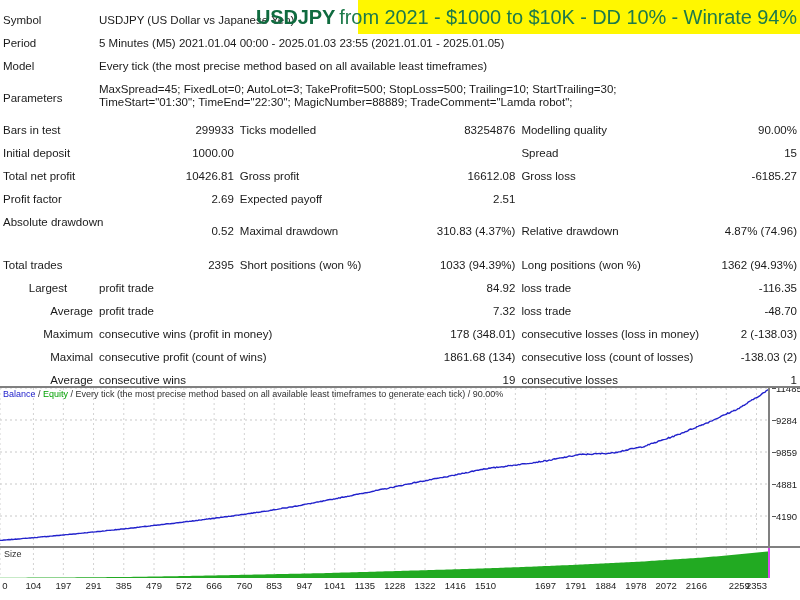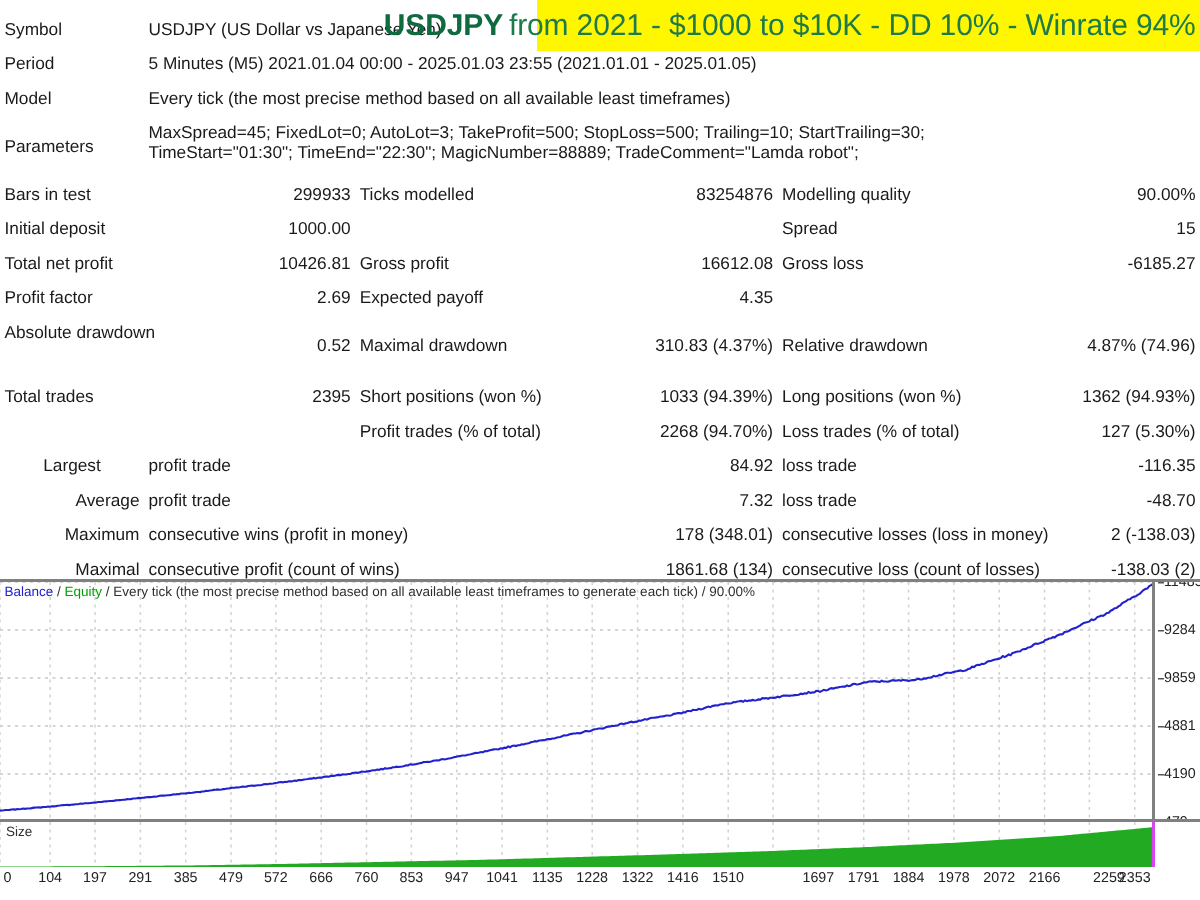--- a/index.html
+++ b/index.html
@@ -193,21 +193,21 @@
         <td class="c-lbl2">Gross profit</td>
         <td class="c-val2">16612.08</td>
         <td class="c-lbl3">Gross loss</td>
         <td class="c-val3">-6185.27</td>
       </tr>
 
       <tr>
         <td class="c-lbl">Profit factor</td>
         <td class="c-val">2.69</td>
         <td class="c-lbl2">Expected payoff</td>
-        <td class="c-val2 val-mid">4.35</td>
+        <td class="c-val2 val-mid">2.51</td>
         <td class="c-lbl3"></td>
         <td class="c-val3"></td>
       </tr>
 
       <tr class="tall">
         <td class="c-lbl wrapcell" style="width:62px">Absolute drawdown</td>
         <td class="c-val" style="padding-top:9px">0.52</td>
         <td class="c-lbl2" style="padding-top:9px">Maximal drawdown</td>
         <td class="c-val2" style="padding-top:9px">310.83 (4.37%)</td>
         <td class="c-lbl3" style="padding-top:9px">Relative drawdown</td>
@@ -216,28 +216,20 @@
 
       <tr class="rowgap">
         <td class="c-lbl" style="padding-top:11px">Total trades</td>
         <td class="c-val" style="padding-top:11px">2395</td>
         <td class="c-lbl2" style="padding-top:11px">Short positions (won %)</td>
         <td class="c-val2" style="padding-top:11px">1033 (94.39%)</td>
         <td class="c-lbl3" style="padding-top:11px">Long positions (won %)</td>
         <td class="c-val3" style="padding-top:11px">1362 (94.93%)</td>
       </tr>
 
-      <tr>
-        <td class="c-lbl"></td>
-        <td class="c-val"></td>
-        <td class="c-lbl2">Profit trades (% of total)</td>
-        <td class="c-val2">2268 (94.70%)</td>
-        <td class="c-lbl3">Loss trades (% of total)</td>
-        <td class="c-val3">127 (5.30%)</td>
-      </tr>
 
       <tr>
         <td class="c-lbl" style="text-align:center">Largest</td>
         <td class="c-val" style="text-align:left">profit trade</td>
         <td class="c-lbl2"></td>
         <td class="c-val2">84.92</td>
         <td class="c-lbl3">loss trade</td>
         <td class="c-val3">-116.35</td>
       </tr>
 

